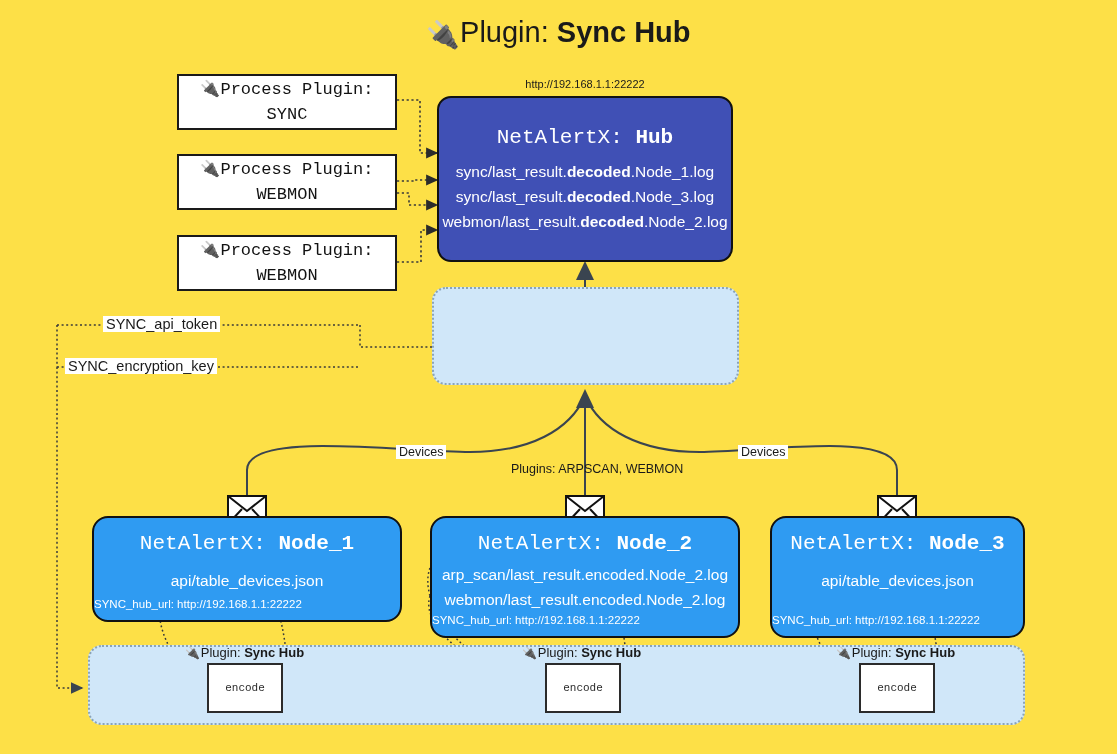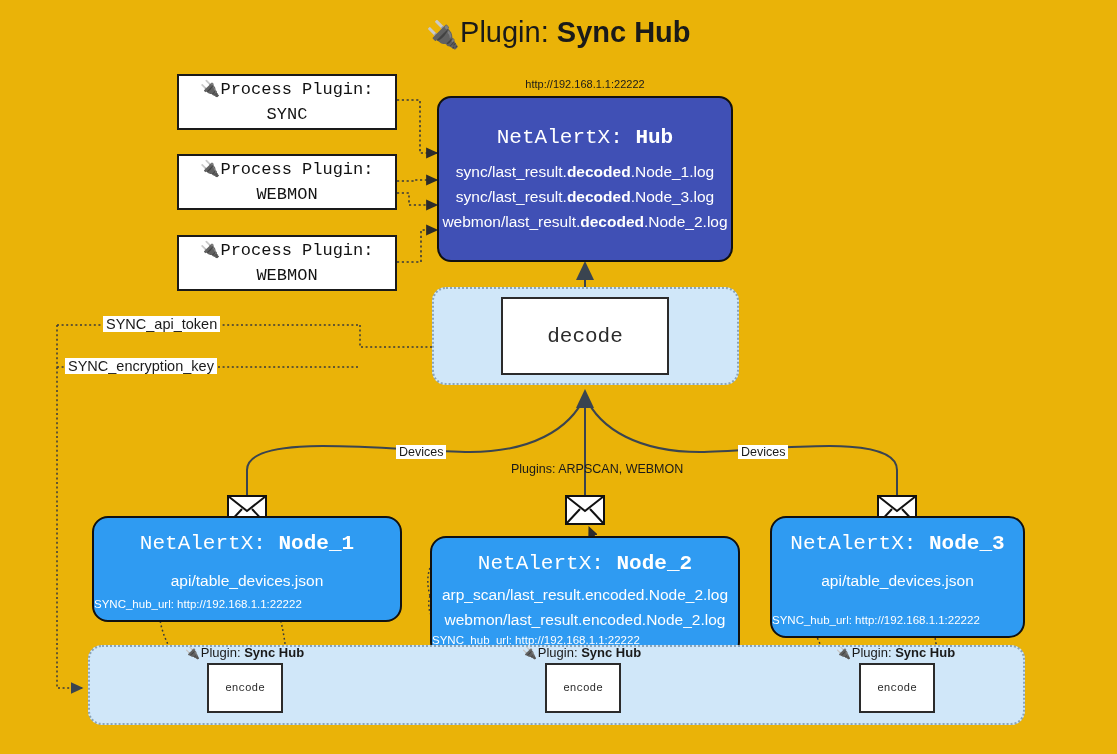--- a/index.html
+++ b/index.html
@@ -8,21 +8,21 @@
     background: #ffffff;
   }
   body {
     font-family: "Liberation Sans", sans-serif;
   }
   #canvas {
     position: relative;
     width: 1117px;
     height: 754px;
     overflow: hidden;
-    background: #eab308;
+    background: #fde047;
   }
   #edges {
     position: absolute;
     left: 0;
     top: 0;
     width: 1117px;
     height: 754px;
     pointer-events: none;
   }
   .node {
@@ -264,21 +264,20 @@
   <div class="node" id="hub" style="left:437px; top:96px; width:296px; height:166px;">
     <div class="hub-title">
       <span>NetAlertX:</span> <span class="b">Hub</span>
     </div>
     <div class="logline"><span>sync/last_result.</span><b>decoded</b><span>.Node_1.log</span></div>
     <div class="logline"><span>sync/last_result.</span><b>decoded</b><span>.Node_3.log</span></div>
     <div class="logline"><span>webmon/last_result.</span><b>decoded</b><span>.Node_2.log</span></div>
   </div>
 
   <div class="band" style="left:432px; top:287px; width:307px; height:98px;"></div>
-  <div class="white-box" id="decode-box" style="left:501px; top:297px; width:168px; height:78px;">decode</div>
 
   <div class="token-label" style="left:103px; top:316px;">SYNC_api_token</div>
   <div class="token-label" style="left:65px; top:358px;">SYNC_encryption_key</div>
 
   <div class="edge-label" style="left:396px; top:445px;">Devices</div>
   <div class="edge-label" style="left:738px; top:445px;">Devices</div>
   <div class="edge-label nobg" style="left:508px; top:462px;">Plugins: ARPSCAN, WEBMON</div>
 
   <svg class="envelope" style="left:227px; top:495px;" viewBox="0 0 40 30">
     <rect x="1" y="1" width="38" height="28" fill="#ffffff" stroke="#111111" stroke-width="2"></rect>
@@ -297,21 +296,21 @@
   </svg>
 
   <div class="node netnode" style="left:92px; top:516px; width:310px; height:106px;">
     <div class="node-title">
       <span>NetAlertX:</span> <span class="b">Node_1</span>
     </div>
     <div class="artifact" style="margin-top:14px;">api/table_devices.json</div>
     <div class="hub-url">SYNC_hub_url: http://192.168.1.1:22222</div>
   </div>
 
-  <div class="node netnode" style="left:430px; top:516px; width:310px; height:122px;margin-top:20px;">
+  <div class="node netnode" style="left:430px; top:516px; width:310px; height:122px;">
     <div class="node-title">
       <span>NetAlertX:</span> <span class="b">Node_2</span>
     </div>
     <div class="artifact" style="margin-top:8px;text-align:right;">arp_scan/last_result.encoded.Node_2.log</div>
     <div class="artifact">webmon/last_result.encoded.Node_2.log</div>
     <div class="hub-url">SYNC_hub_url: http://192.168.1.1:22222</div>
   </div>
 
   <div class="node netnode" style="left:770px; top:516px; width:255px; height:122px;">
     <div class="node-title">

